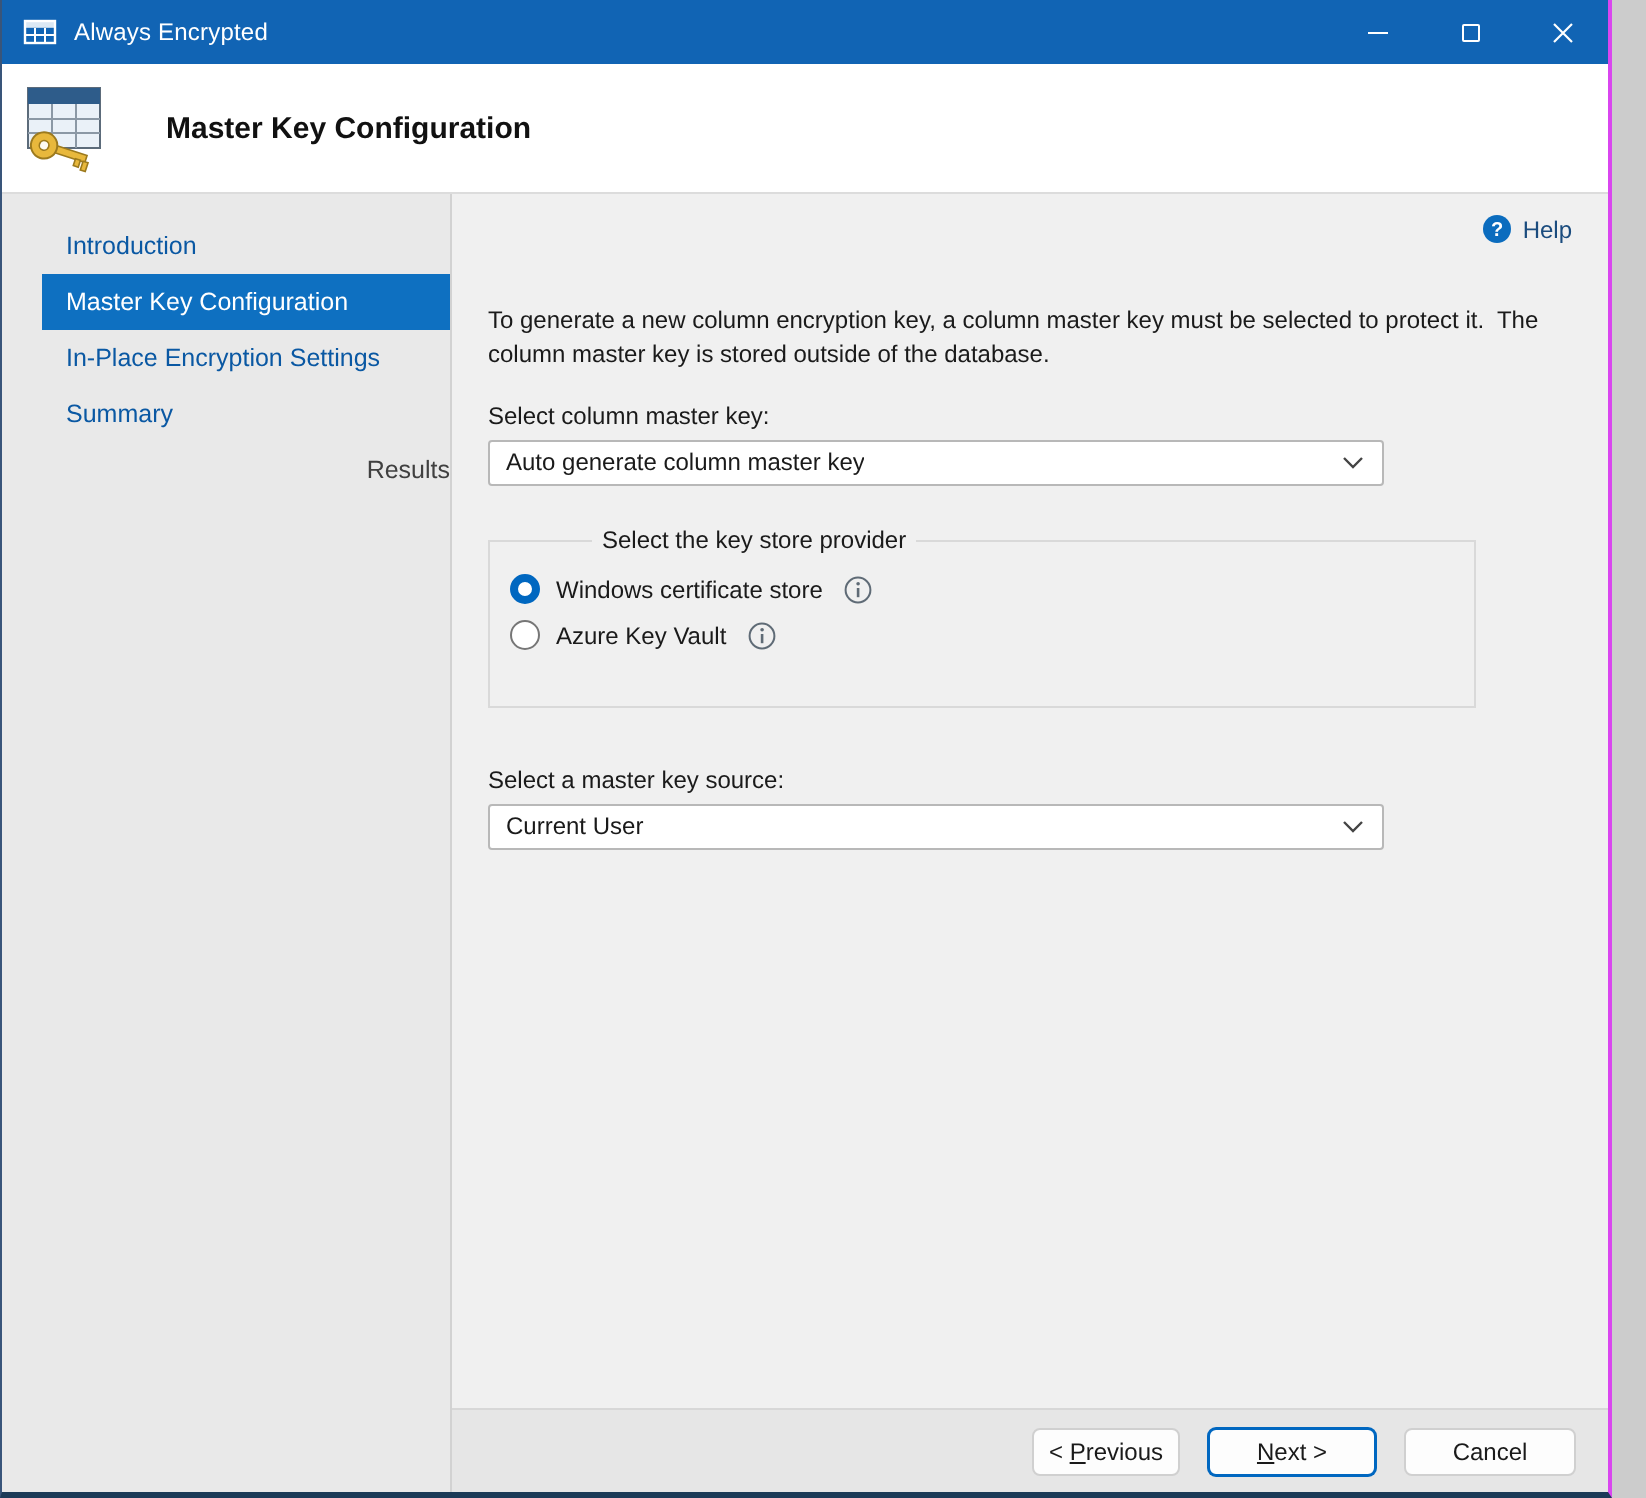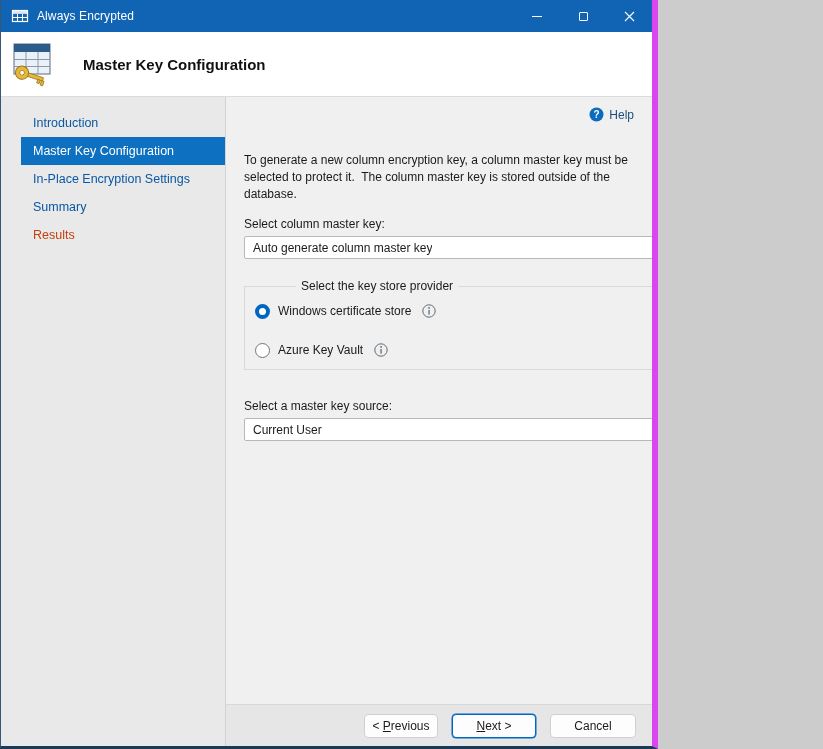--- a/index.html
+++ b/index.html
@@ -1,23 +1,23 @@
 <!DOCTYPE html>
 <html style="--titlebar: #1164b4; --selected-step: #0e70c1; --link: #0a58a3; --accent: #0067c0;"><head>
 <meta charset="utf-8">
 <style>
   * { margin: 0; padding: 0; box-sizing: border-box; }
   html, body { background: #cccccc; }
   body { font-family: "Liberation Sans", "DejaVu Sans", sans-serif; font-size: 12px; color: #1a1a1a; }
 
   .window {
-    width: 658px; height: 749px;
+    width: 806px; height: 749px;
     display: flex; flex-direction: column;
     border-left: 1px solid #39557a;
-    border-right: 6px solid #d946ef;
+    border-right: 2px solid #d946ef;
     border-bottom: 3px solid #1b3a57;
     background: #f0f0f0;
     overflow: hidden;
   }
 
   
   .titlebar {
     height: 32px; flex: 0 0 32px;
     background: var(--titlebar, #1164b4);
     color: #fff;
@@ -59,21 +59,21 @@
   }
   .nav-item {
     height: 28px; line-height: 28px;
     padding-left: 12px;
     font-size: 12.5px;
     color: var(--link, #0a58a3);
     cursor: pointer;
     white-space: nowrap;
   }
   .nav-item.selected { background: var(--selected-step, #0e70c1); color: #fff; }
-  .nav-item.disabled { color: #c2410c; cursor: default; }
+  .nav-item.disabled { color: #404040; cursor: default; text-align: right; }
 
   .content-col { flex: 1; display: flex; flex-direction: column; background: #f0f0f0; min-width: 0; }
   .main { flex: 1; overflow: hidden; }
 
   .help-row {
     display: flex; justify-content: flex-end; align-items: center;
     gap: 5px; padding: 10px 18px 0 0;
   }
   .help-link { display: inline-flex; align-items: center; gap: 5px; cursor: pointer; }
   .help-icon { width: 15px; height: 15px; display: inline-flex; }
@@ -109,21 +109,21 @@
     border: 1px solid #d9d9d9;
     position: relative;
     padding: 15px 12px 0 10px;
   }
   .groupbox-label {
     position: absolute; top: -8px; left: 8px;
     background: #f0f0f0; padding: 0 5px;
     color: #1a1a1a;
     margin-left: 43px;
   }
-  .radio-row { display: flex; align-items: center; gap: 8px; height: 18px; margin-bottom: 21px; cursor: pointer; }
+  .radio-row { display: flex; align-items: center; gap: 8px; height: 18px; margin-bottom: 5px; cursor: pointer; }
   .radio-row:last-child { margin-bottom: 0; }
   .radio {
     width: 15px; height: 15px; border-radius: 50%;
     background: #fff; border: 1px solid #767676; flex: 0 0 15px;
   }
   .radio.checked { border: 4.5px solid var(--accent, #0067c0); }
   .radio-label { color: #1a1a1a; }
   .info-icon { width: 14px; height: 14px; display: inline-flex; margin-left: 3px; cursor: pointer; }
 
   .field-label.spaced { margin-top: 29px; }

